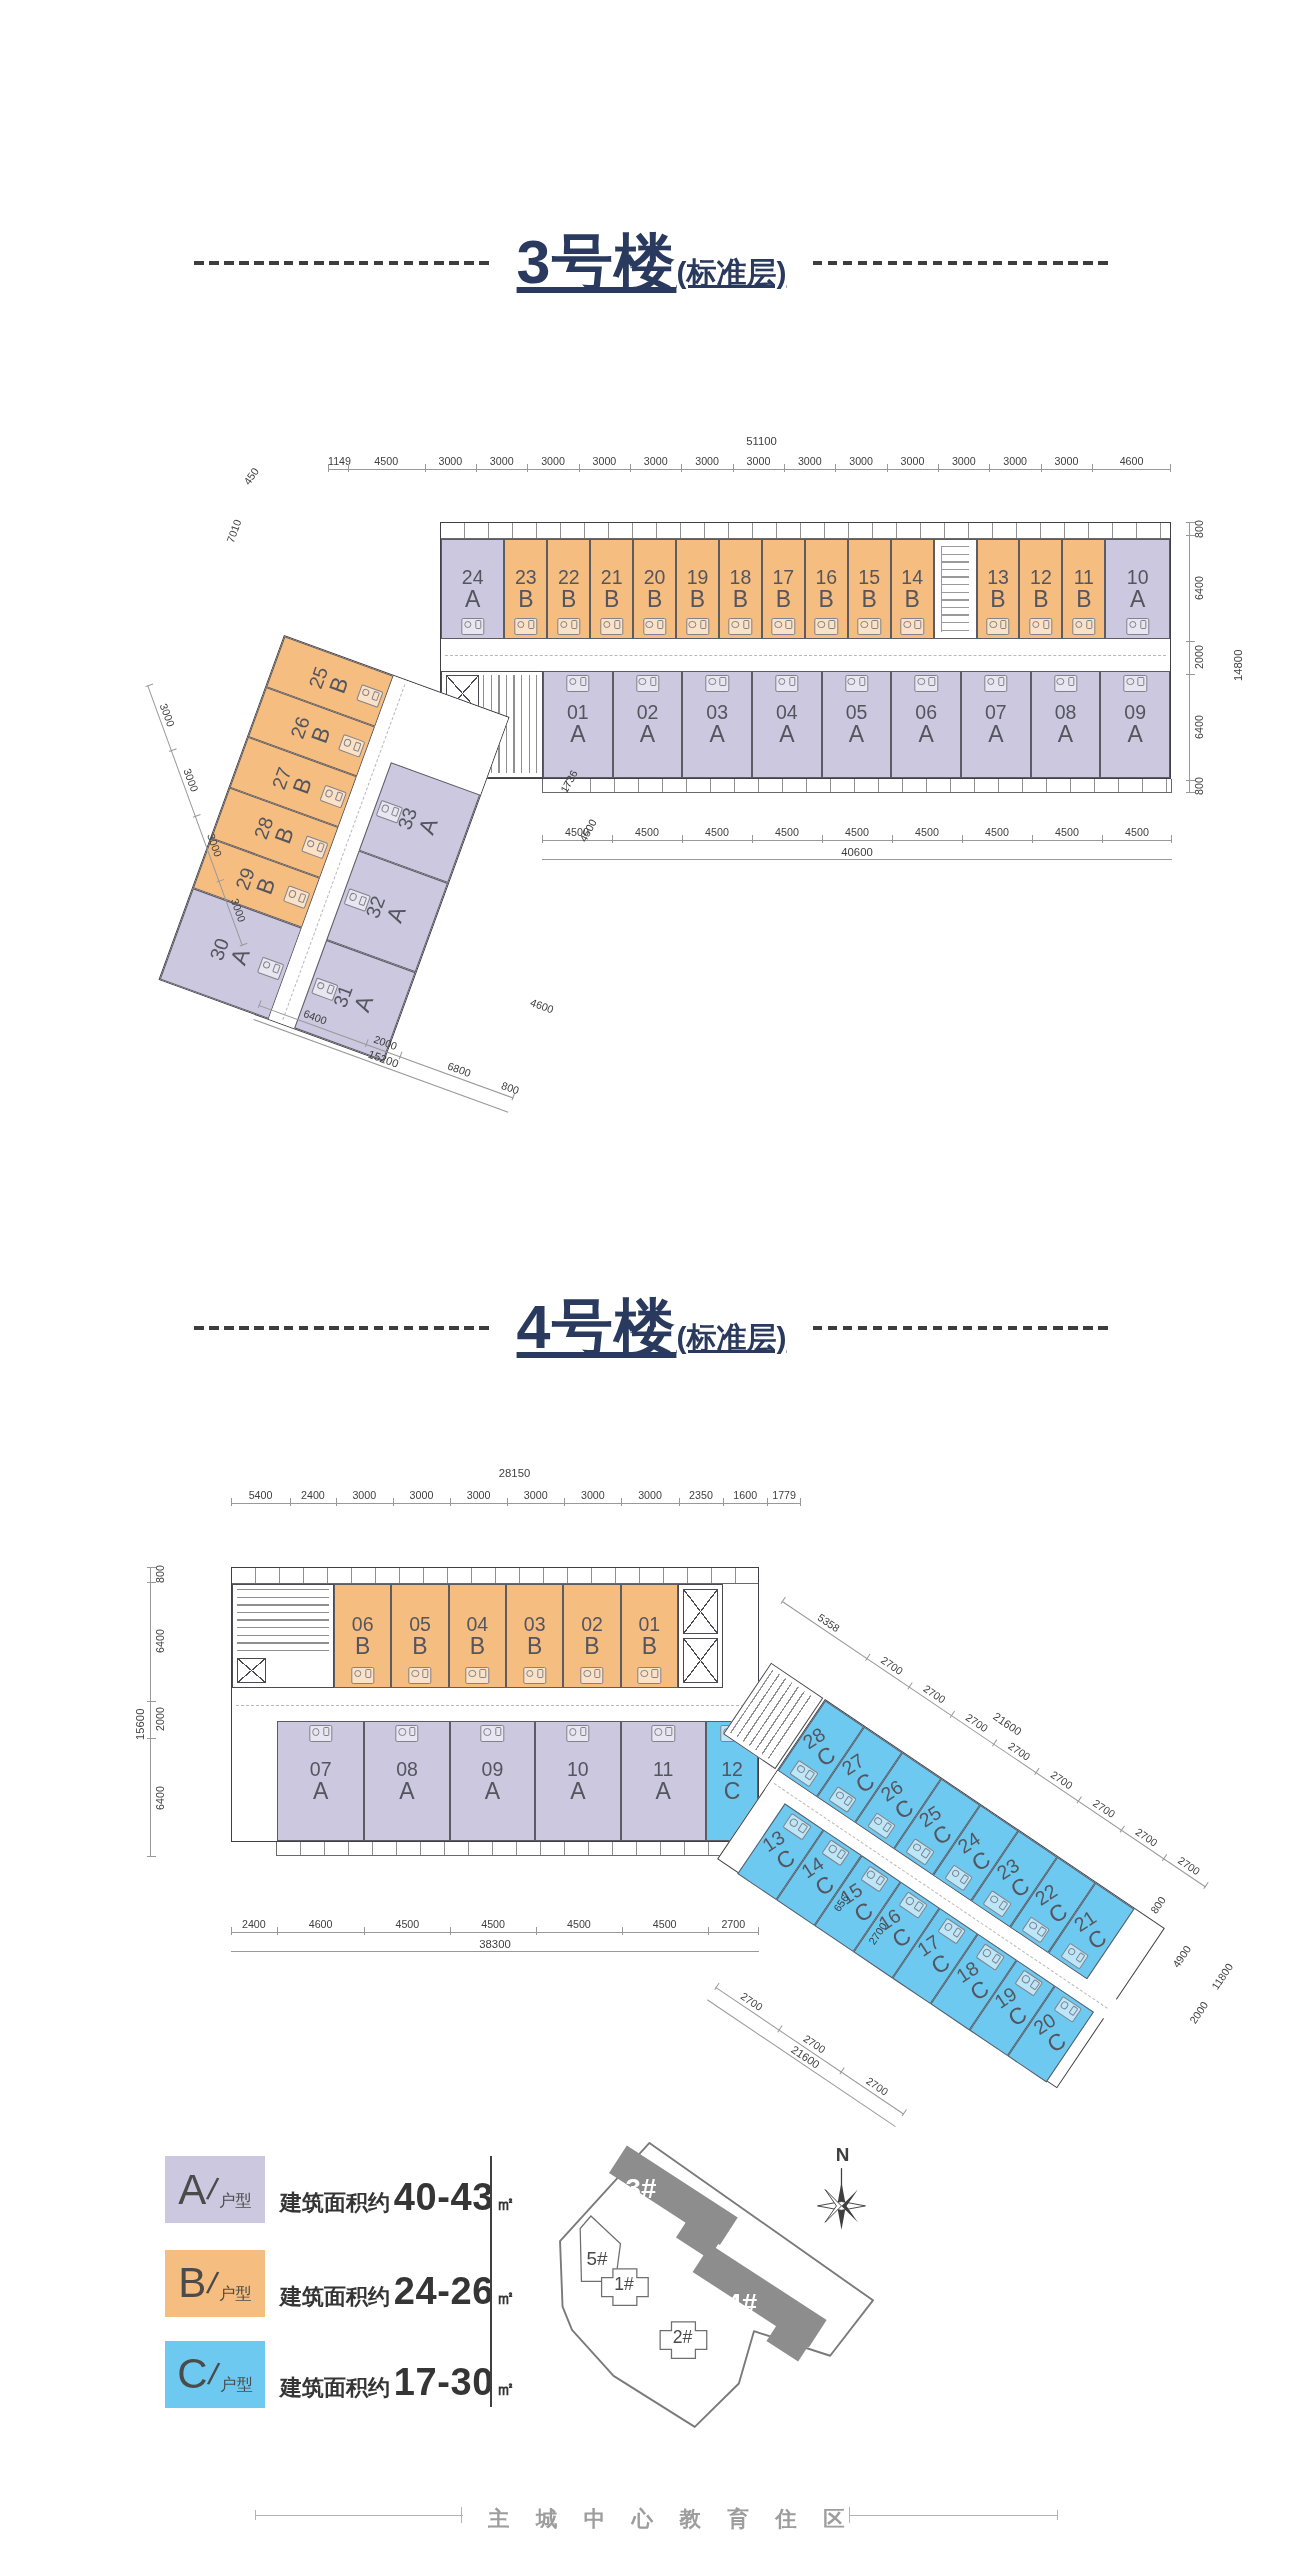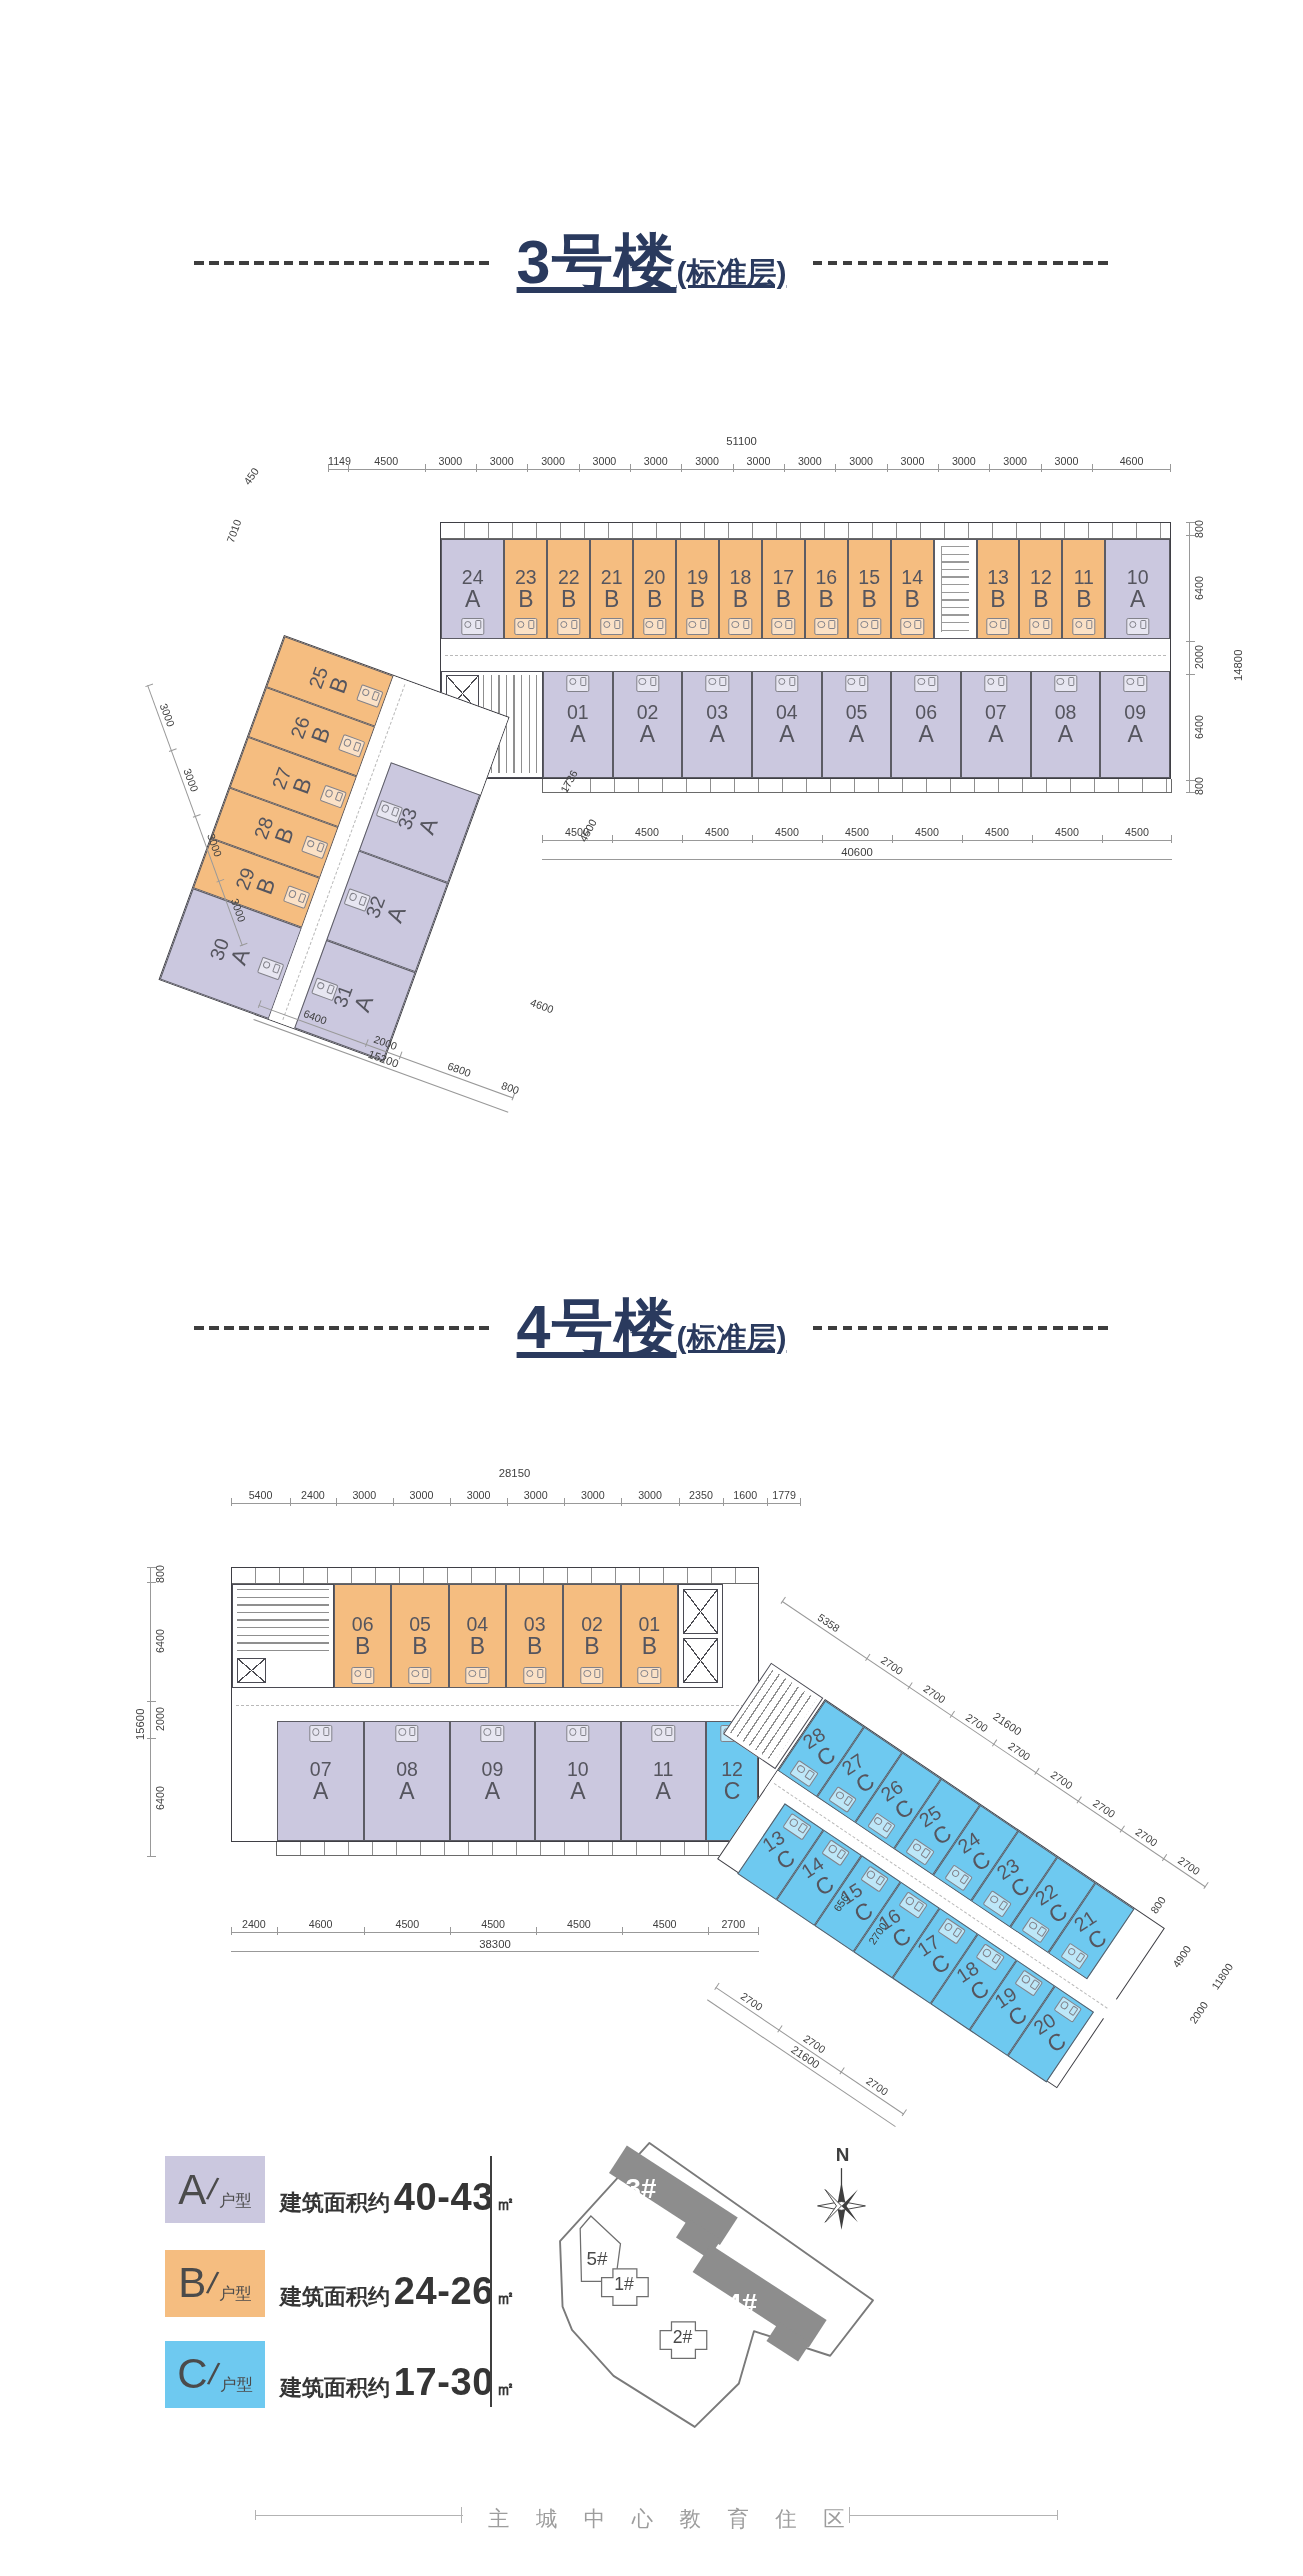--- a/index.html
+++ b/index.html
@@ -72,37 +72,37 @@
   .lg-slash{font-size:31.5px;color:#4b4b4b;transform:rotate(12deg);margin:0 0.6px;}
   .lg-suffix{font-size:16.4px;color:#4b4b4b;align-self:flex-end;margin-bottom:11.3px;}
   .lg-text{display:flex;align-items:baseline;margin-left:15px;color:#353535;margin-top:16px;}
   .lg-prefix{font-size:22px;font-weight:bold;}
   .lg-range{font-size:38px;font-weight:bold;letter-spacing:0.6px;margin-left:3.8px;}
   .lg-unit{font-size:19px;font-weight:bold;margin-left:1.9px;}
 
   
   .ft-line{position:absolute;height:1.3px;background:#b3b3b3;}
   .ft-tick{position:absolute;width:1.3px;background:#b3b3b3;}
-  .ft-text{position:absolute;font-size:21.4px;color:#9d9d9d;letter-spacing:26.5px;white-space:nowrap;}
+  .ft-text{position:absolute;font-size:21.4px;color:#9d9d9d;letter-spacing:26.5px;white-space:nowrap;font-weight:bold;}
 </style>
 </head>
 <body>
 
 <div class="canvas" style="--cA: #cbc8df; --cB: #f5bd80; --cC: #6ec9f0; --cTitle: #2a3a5e;">
 
   <div class="abs bld-title" style="top:222px;">
     <div class="dash-line"></div>
     <div class="title-text">
       <span class="title-main">3号楼</span>
       <span class="title-sub">(标准层)</span>
     </div>
     <div class="dash-line"></div>
   </div>
 
-  <div class="abs dim-total" style="left:320px;top:435px;width:843px;">51100</div>
+  <div class="abs dim-total" style="left:340px;top:435px;width:843px;">51100</div>
   <div class="abs dim-row" style="left:328px;top:451px;width:843px;" id="b3-dim-top">
       <div class="dc" style="flex-grow: 1149; flex-basis: 0px;">1149</div>
       <div class="dc" style="flex-grow: 4500; flex-basis: 0px;">4500</div>
       <div class="dc" style="flex-grow: 3000; flex-basis: 0px;">3000</div>
       <div class="dc" style="flex-grow: 3000; flex-basis: 0px;">3000</div>
       <div class="dc" style="flex-grow: 3000; flex-basis: 0px;">3000</div>
       <div class="dc" style="flex-grow: 3000; flex-basis: 0px;">3000</div>
       <div class="dc" style="flex-grow: 3000; flex-basis: 0px;">3000</div>
       <div class="dc" style="flex-grow: 3000; flex-basis: 0px;">3000</div>
       <div class="dc" style="flex-grow: 3000; flex-basis: 0px;">3000</div>

